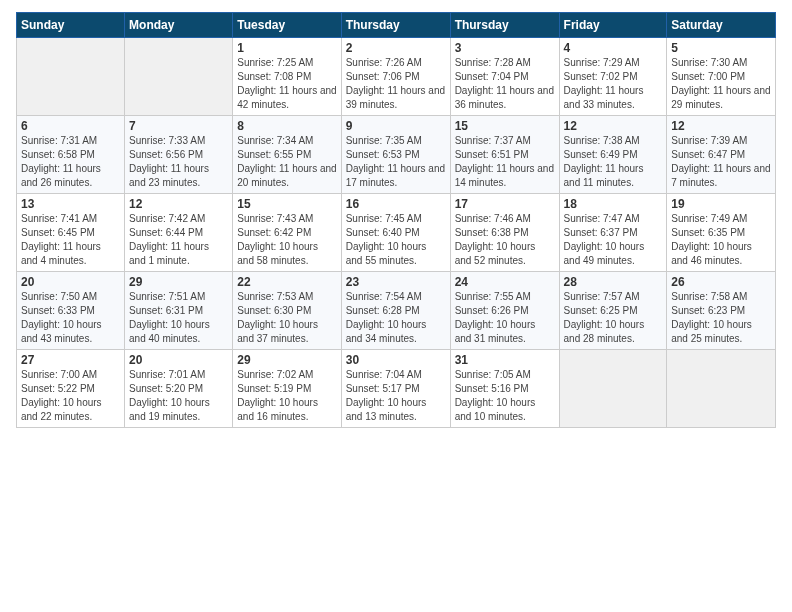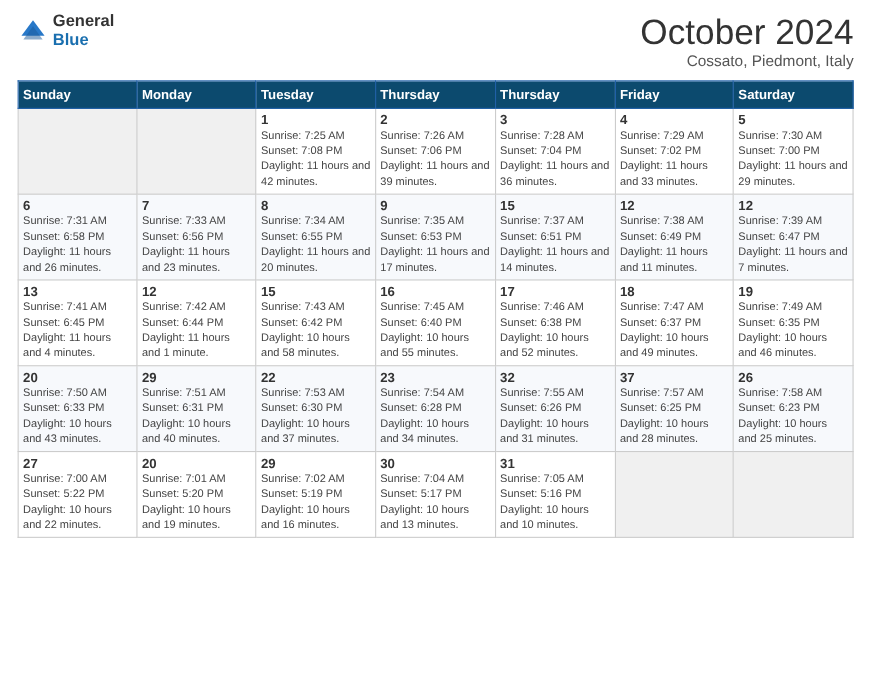--- a/index.html
+++ b/index.html
@@ -97,36 +97,20 @@
       margin-top: 30px;
     }
     .empty-cell {
       background: #f0f0f0 !important;
     }
   </style>
 </head>
 <body>
 
 <div class="container">
-  <div class="header">
-    <div class="logo">
-      <svg class="logo-icon" viewBox="0 0 32 32">
-        <polygon points="16,4 28,20 4,20" fill="#2878c8"></polygon>
-        <polygon points="16,10 26,24 6,24" fill="#1a5a9a" opacity="0.5"></polygon>
-      </svg>
-      <div class="logo-text">
-        <span class="logo-general">General</span>
-        <span class="logo-blue">Blue</span>
-      </div>
-    </div>
-    <div class="title-block">
-      <div class="month-title">October 2024</div>
-      <div class="location">Cossato, Piedmont, Italy</div>
-    </div>
-  </div>
 
   <table>
     <thead>
       <tr>
       <th>Sunday</th>
           <th>Monday</th>
           <th>Tuesday</th>
           <th>Thursday</th>
           <th>Thursday</th>
           <th>Friday</th>
@@ -159,22 +143,22 @@
           <td><span class="day-num">16</span><span class="day-info">Sunrise: 7:45 AM<br>Sunset: 6:40 PM<br>Daylight: 10 hours and 55 minutes.</span></td>
           <td><span class="day-num">17</span><span class="day-info">Sunrise: 7:46 AM<br>Sunset: 6:38 PM<br>Daylight: 10 hours and 52 minutes.</span></td>
           <td><span class="day-num">18</span><span class="day-info">Sunrise: 7:47 AM<br>Sunset: 6:37 PM<br>Daylight: 10 hours and 49 minutes.</span></td>
           <td><span class="day-num">19</span><span class="day-info">Sunrise: 7:49 AM<br>Sunset: 6:35 PM<br>Daylight: 10 hours and 46 minutes.</span></td>
         </tr>
         <tr>
           <td><span class="day-num">20</span><span class="day-info">Sunrise: 7:50 AM<br>Sunset: 6:33 PM<br>Daylight: 10 hours and 43 minutes.</span></td>
           <td><span class="day-num">29</span><span class="day-info">Sunrise: 7:51 AM<br>Sunset: 6:31 PM<br>Daylight: 10 hours and 40 minutes.</span></td>
           <td><span class="day-num">22</span><span class="day-info">Sunrise: 7:53 AM<br>Sunset: 6:30 PM<br>Daylight: 10 hours and 37 minutes.</span></td>
           <td><span class="day-num">23</span><span class="day-info">Sunrise: 7:54 AM<br>Sunset: 6:28 PM<br>Daylight: 10 hours and 34 minutes.</span></td>
-          <td><span class="day-num">32</span><span class="day-info">Sunrise: 7:55 AM<br>Sunset: 6:26 PM<br>Daylight: 10 hours and 31 minutes.</span></td>
-          <td><span class="day-num">37</span><span class="day-info">Sunrise: 7:57 AM<br>Sunset: 6:25 PM<br>Daylight: 10 hours and 28 minutes.</span></td>
+          <td><span class="day-num">24</span><span class="day-info">Sunrise: 7:55 AM<br>Sunset: 6:26 PM<br>Daylight: 10 hours and 31 minutes.</span></td>
+          <td><span class="day-num">28</span><span class="day-info">Sunrise: 7:57 AM<br>Sunset: 6:25 PM<br>Daylight: 10 hours and 28 minutes.</span></td>
           <td><span class="day-num">26</span><span class="day-info">Sunrise: 7:58 AM<br>Sunset: 6:23 PM<br>Daylight: 10 hours and 25 minutes.</span></td>
         </tr>
         <tr>
           <td><span class="day-num">27</span><span class="day-info">Sunrise: 7:00 AM<br>Sunset: 5:22 PM<br>Daylight: 10 hours and 22 minutes.</span></td>
           <td><span class="day-num">20</span><span class="day-info">Sunrise: 7:01 AM<br>Sunset: 5:20 PM<br>Daylight: 10 hours and 19 minutes.</span></td>
           <td><span class="day-num">29</span><span class="day-info">Sunrise: 7:02 AM<br>Sunset: 5:19 PM<br>Daylight: 10 hours and 16 minutes.</span></td>
           <td><span class="day-num">30</span><span class="day-info">Sunrise: 7:04 AM<br>Sunset: 5:17 PM<br>Daylight: 10 hours and 13 minutes.</span></td>
           <td><span class="day-num">31</span><span class="day-info">Sunrise: 7:05 AM<br>Sunset: 5:16 PM<br>Daylight: 10 hours and 10 minutes.</span></td>
           <td class="empty-cell"></td>
           <td class="empty-cell"></td>

